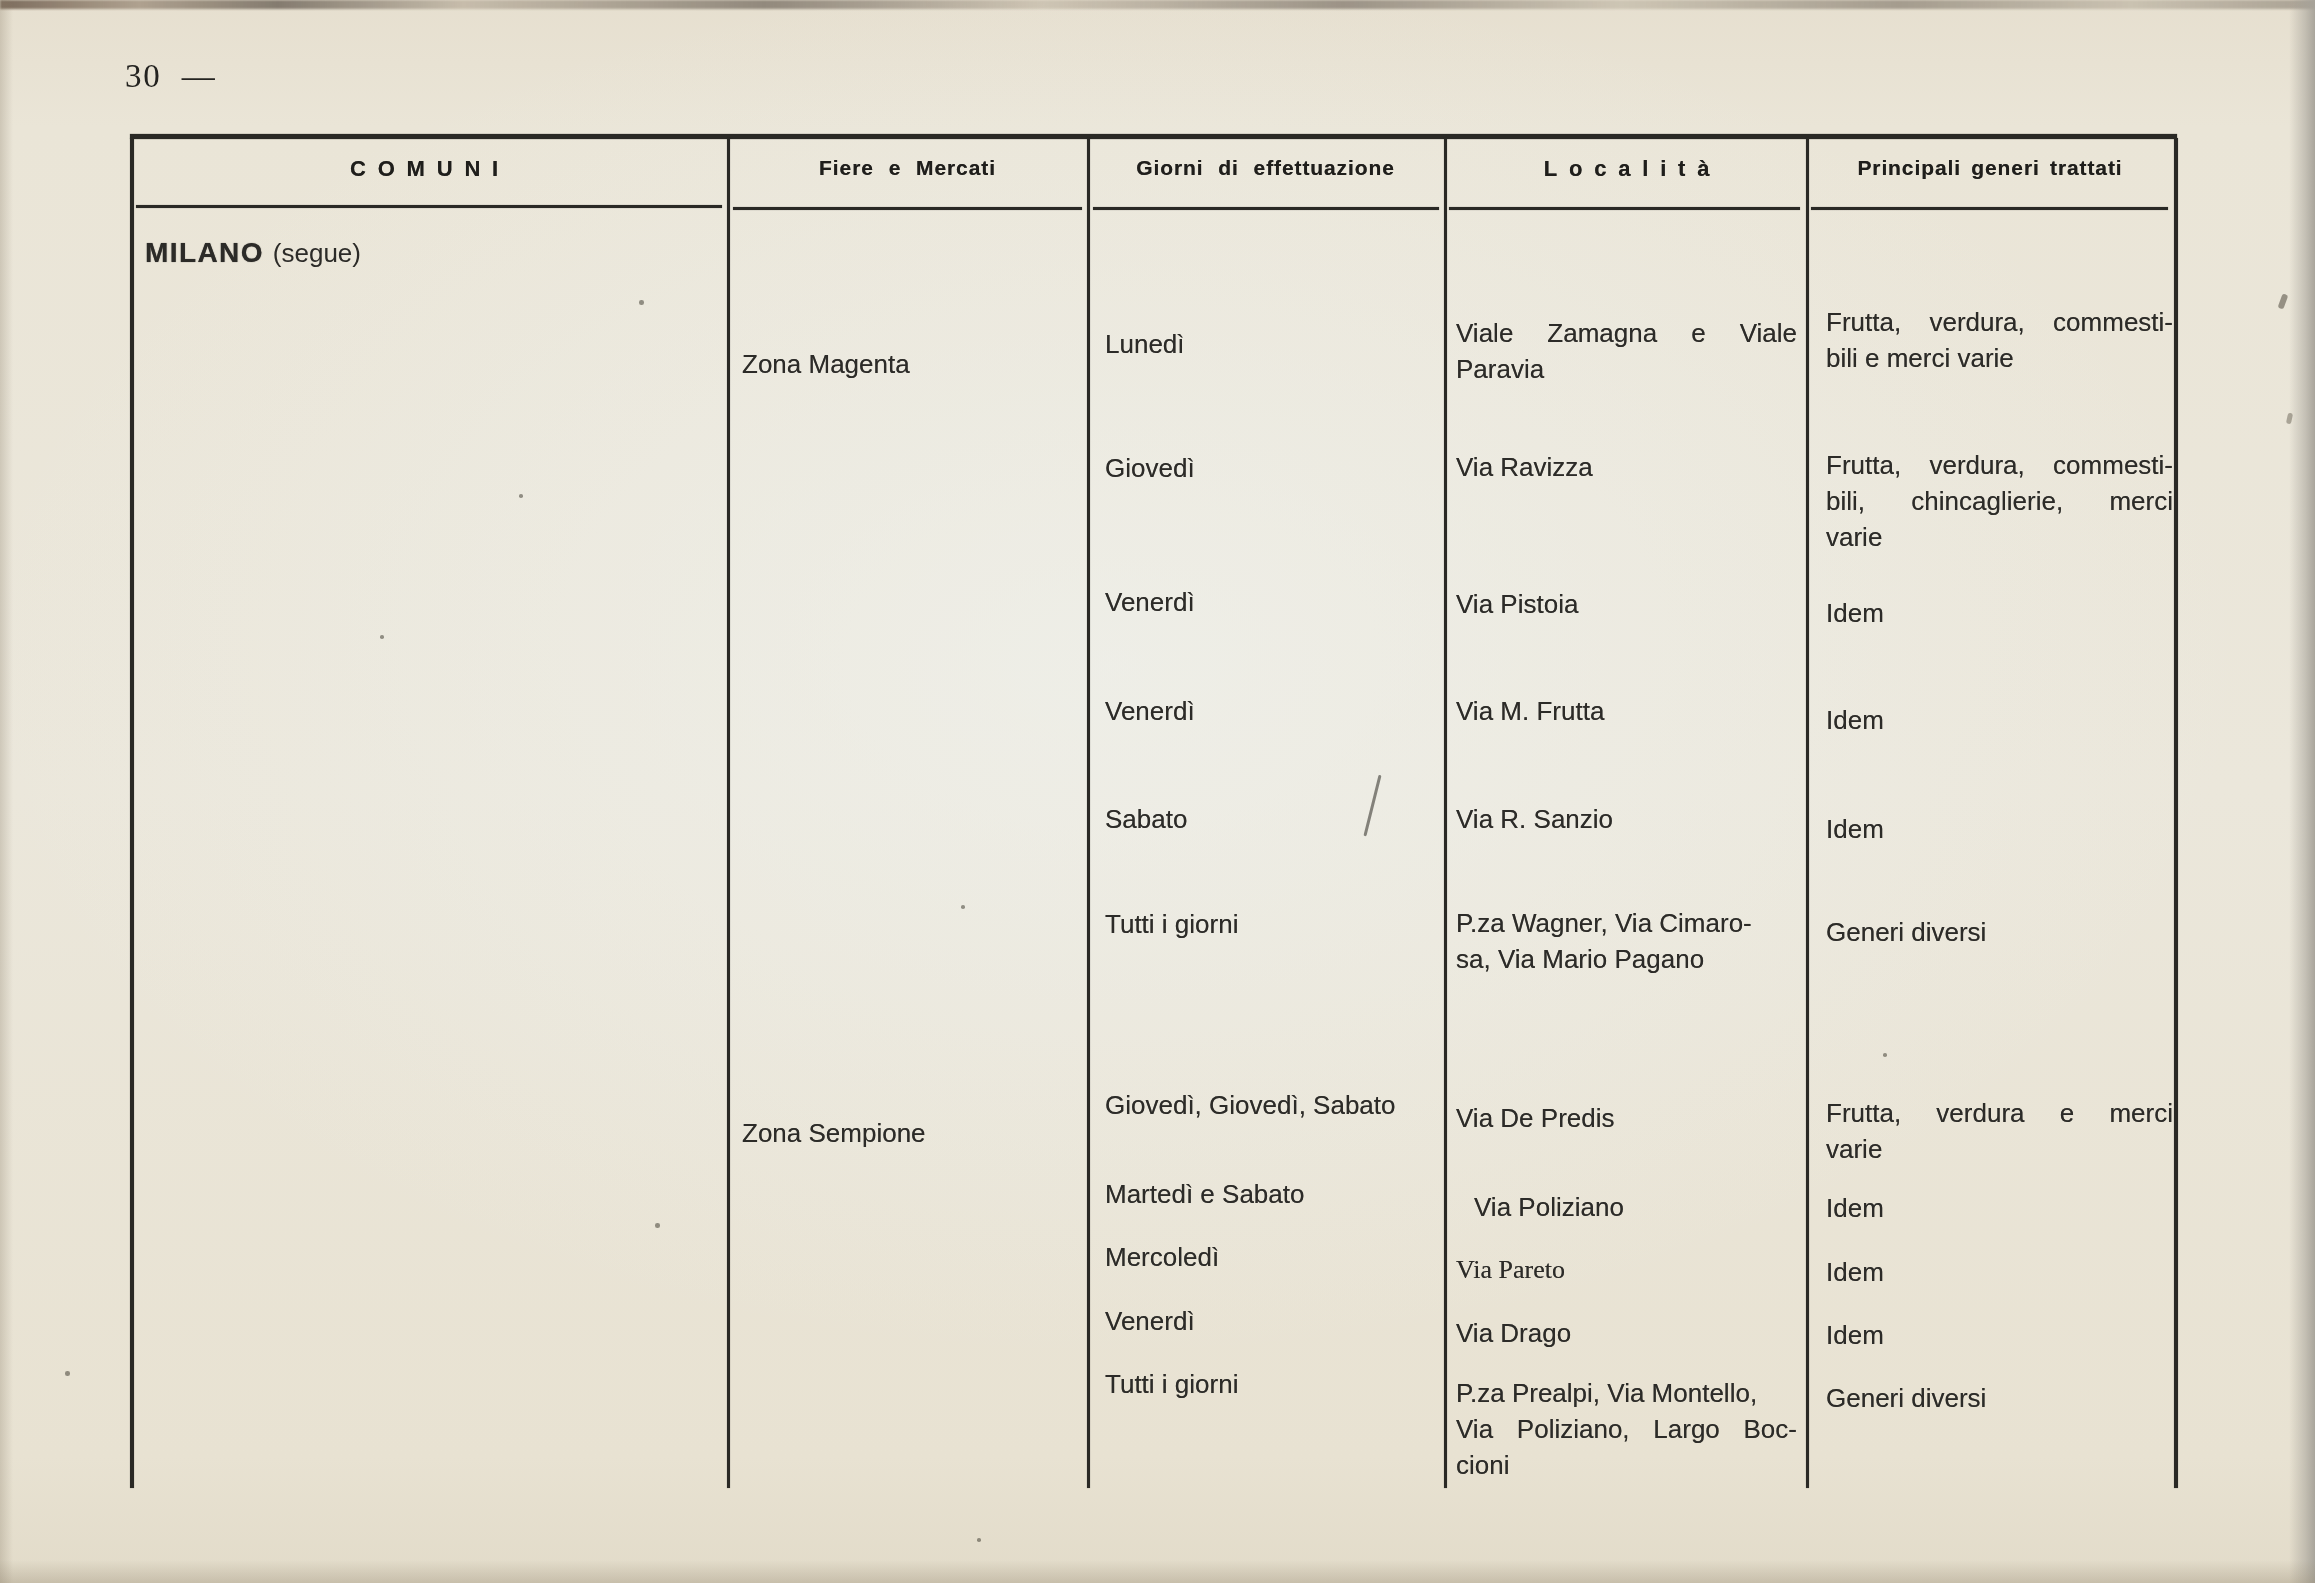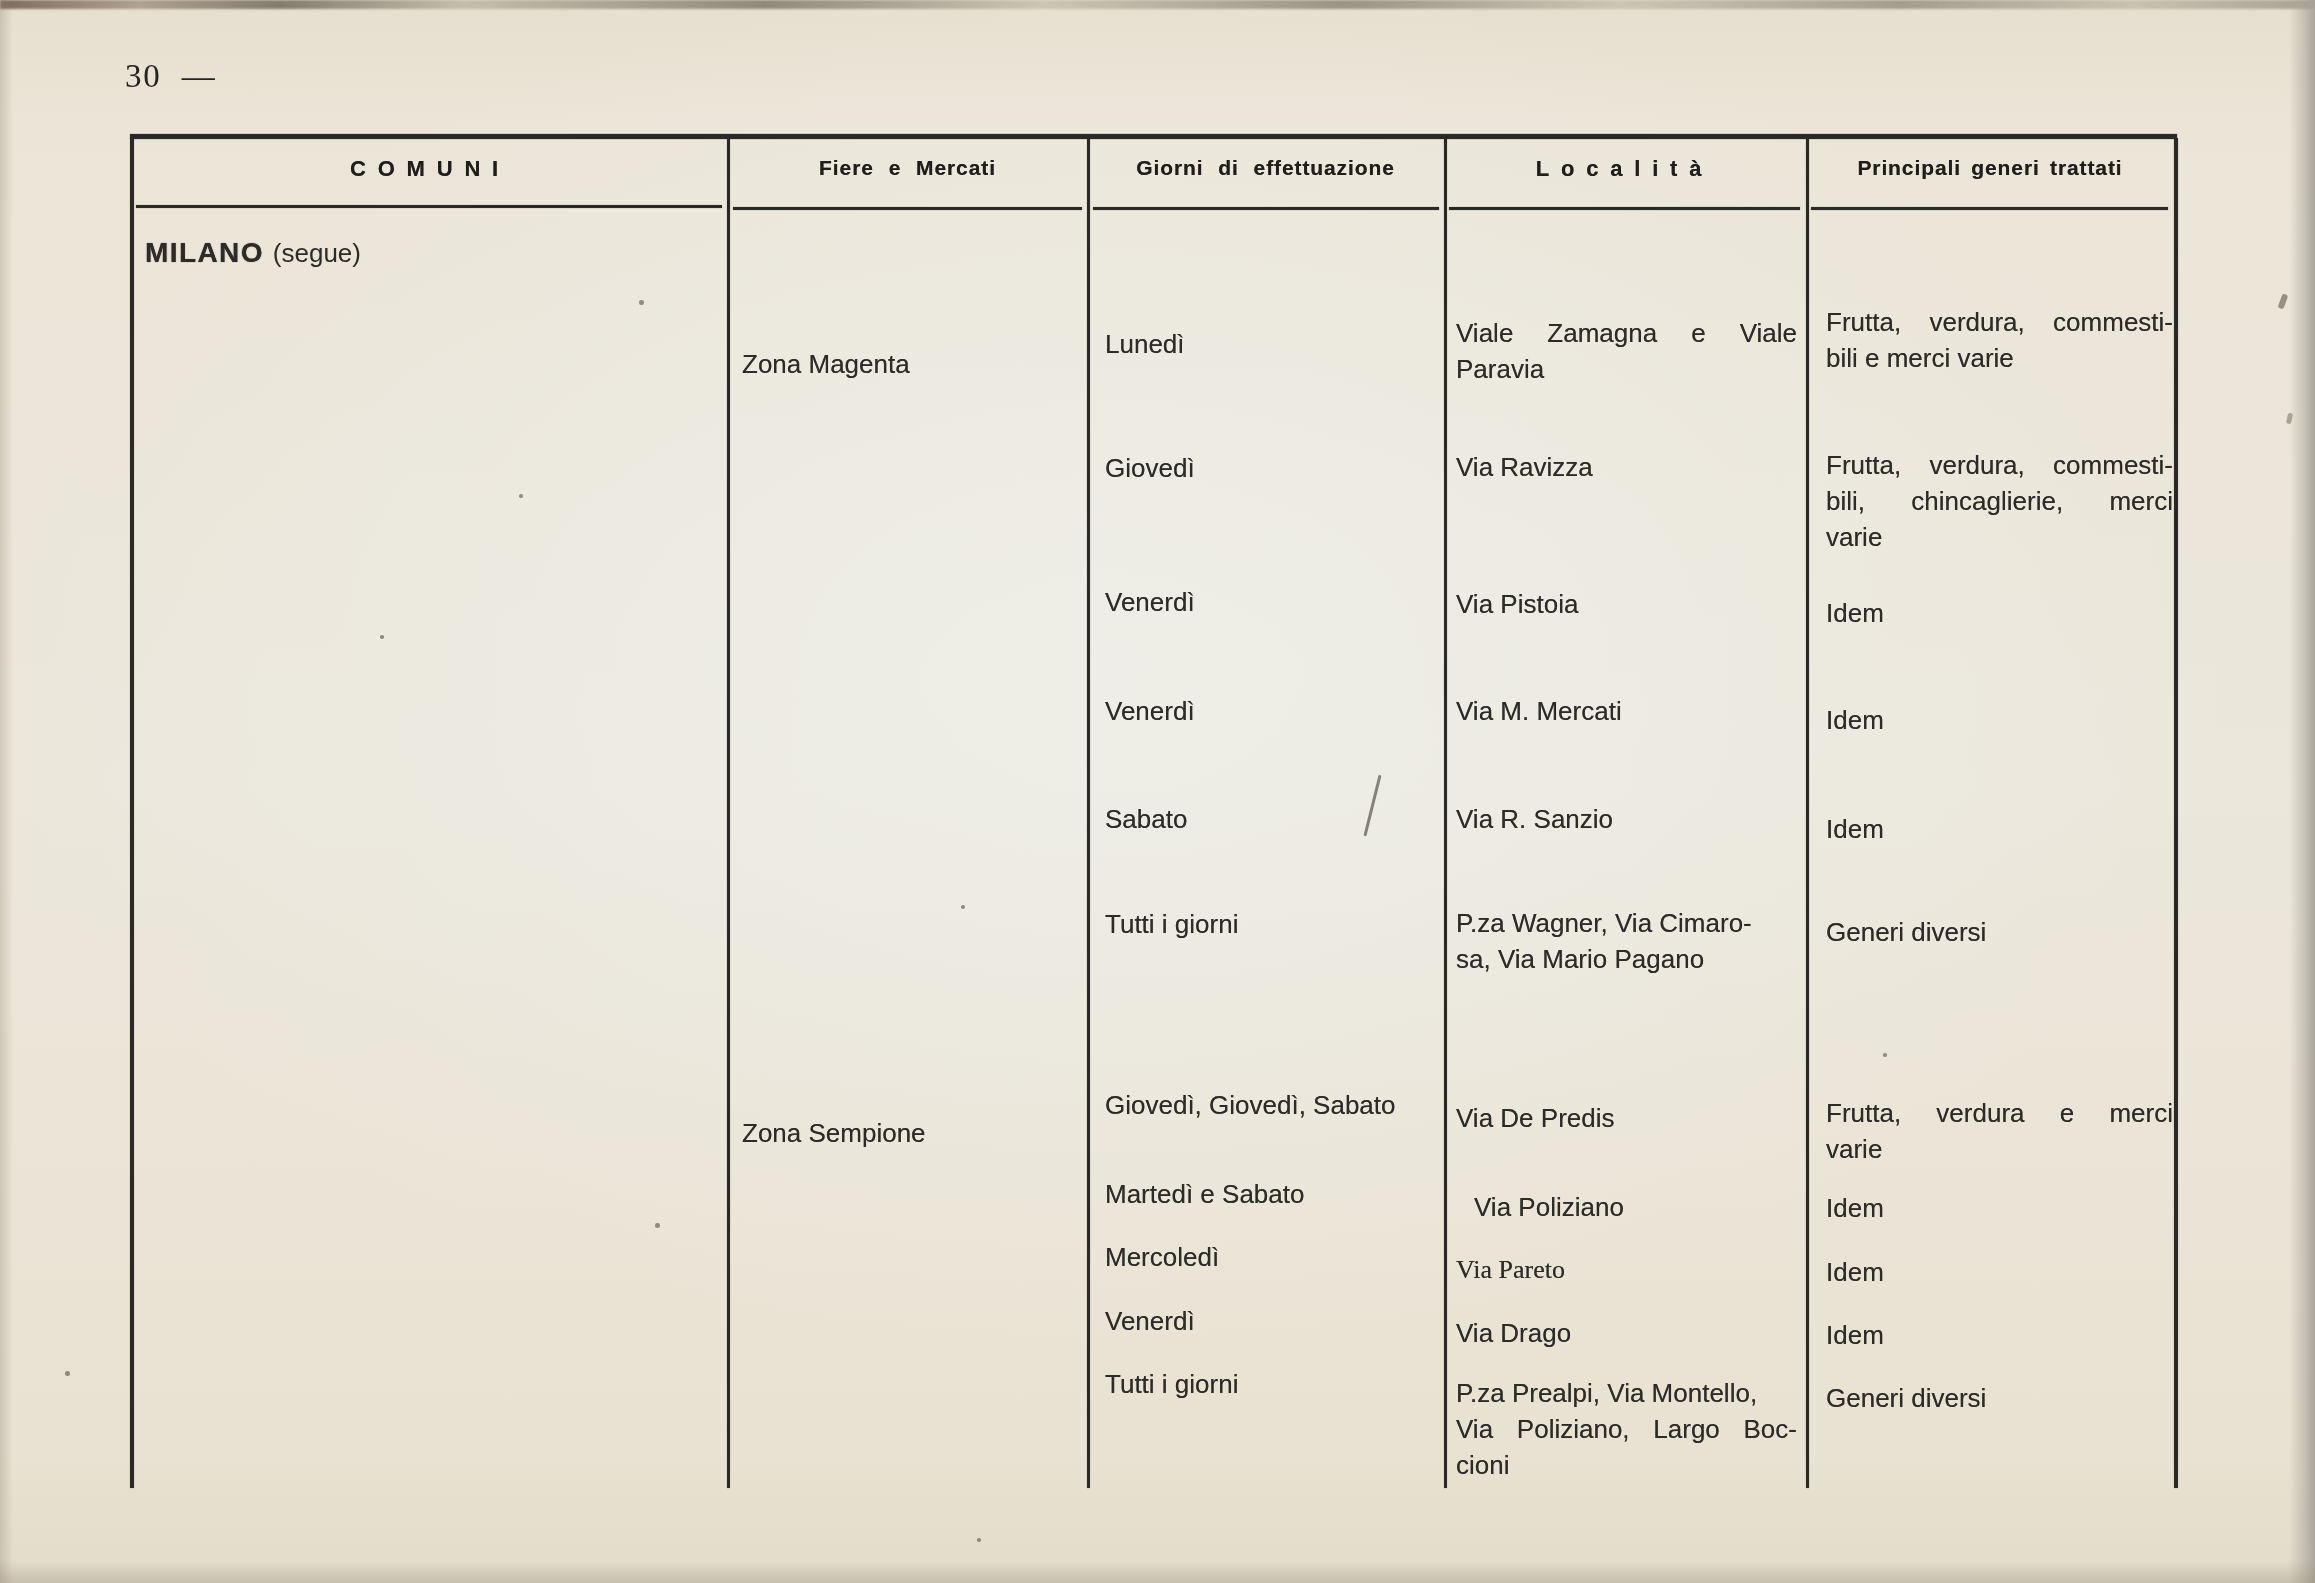--- a/index.html
+++ b/index.html
@@ -78,21 +78,21 @@
     <div class="vline" style="left:130px;top:138px;height:1350px;width:3.6px;"></div>
     <div class="vline" style="left:727px;top:138px;height:1350px;"></div>
     <div class="vline" style="left:1087px;top:138px;height:1350px;"></div>
     <div class="vline" style="left:1444px;top:138px;height:1350px;"></div>
     <div class="vline" style="left:1806px;top:138px;height:1350px;"></div>
     <div class="vline" style="left:2174px;top:138px;height:1350px;width:3.6px;"></div>
 
     <div class="hdr sp" style="left:136px;width:588px;">COMUNI</div>
     <div class="hdr" style="left:731px;width:353px;">Fiere e Mercati</div>
     <div class="hdr" style="left:1091px;width:349px;">Giorni di effettuazione</div>
-    <div class="hdr sp" style="left:1447px;width:355px;">Località</div>
+    <div class="hdr sp" style="left:1447px;width:355px;padding-left:8px;">Località</div>
     <div class="hdr" style="left:1809px;width:362px;word-spacing:3.6px;">Principali generi trattati</div>
 
     <div class="hline" style="left:136px;top:205px;width:586px;height:2.7px;"></div>
     <div class="hline" style="left:733px;top:207px;width:349px;height:2.7px;"></div>
     <div class="hline" style="left:1093px;top:207px;width:346px;height:2.7px;"></div>
     <div class="hline" style="left:1449px;top:207px;width:351px;height:2.7px;"></div>
     <div class="hline" style="left:1811px;top:207px;width:357px;height:2.7px;"></div>
 
     <div class="comune-line">
       <span class="comune-name">MILANO</span><span class="comune-note">(segue)</span>
@@ -115,21 +115,21 @@
       <div class="jline">Frutta, verdura, commesti-</div>
       <div class="jline">bili, chincaglierie, merci</div>
       <div>varie</div>
     </div>
 
     <div class="cell c-giorni" style="top:584px;">Venerdì</div>
     <div class="cell c-loc" style="top:586px;">Via Pistoia</div>
     <div class="cell c-gen" style="top:595px;">Idem</div>
 
     <div class="cell c-giorni" style="top:693px;">Venerdì</div>
-    <div class="cell c-loc" style="top:693px;">Via M. Mercati</div>
+    <div class="cell c-loc" style="top:693px;">Via M. Frutta</div>
     <div class="cell c-gen" style="top:702px;">Idem</div>
 
     <div class="cell c-giorni" style="top:801px;">Sabato</div>
     <div class="cell c-loc" style="top:801px;">Via R. Sanzio</div>
     <div class="cell c-gen" style="top:811px;">Idem</div>
 
     <div class="cell c-giorni" style="top:906px;">Tutti i giorni</div>
     <div class="cell c-loc" style="top:905px;">
       <div>P.za Wagner, Via Cimaro-</div>
       <div>sa, Via Mario Pagano</div>

